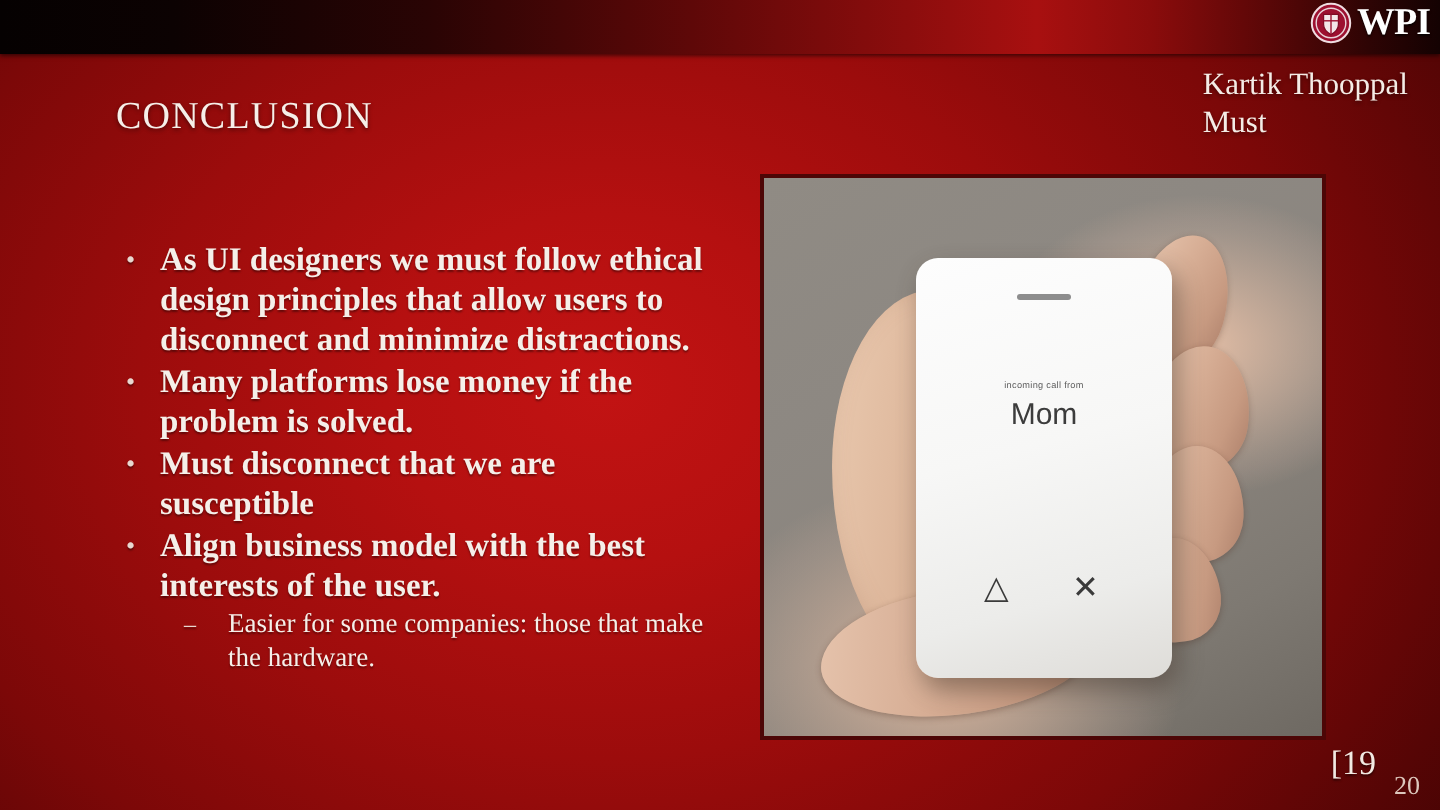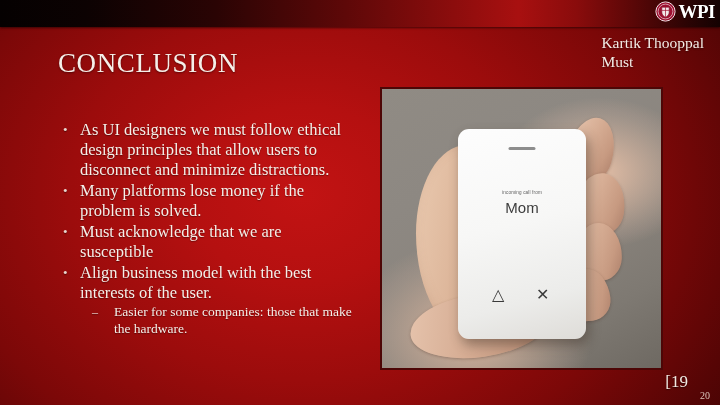--- a/index.html
+++ b/index.html
@@ -73,21 +73,21 @@
     letter-spacing: -0.5px;
     line-height: 21px;
     text-shadow: 0 1px 1px rgba(0,0,0,0.7);
   }
 
   
   #slide-title {
     position: absolute;
     left: 58px;
     top: 48px;
-    font-size: 27px;
+    font-size: 19px;
     color: #f6efe9;
     letter-spacing: 0.6px;
     text-shadow: 0 1px 2px rgba(0,0,0,0.45);
   }
   #author-block {
     position: absolute;
     right: 16px;
     top: 33px;
     text-align: left;
     font-size: 15.5px;
@@ -117,20 +117,21 @@
     line-height: 20px;
     color: #e8d8d0;
     text-align: left;
     padding-left: 5px;
     box-sizing: border-box;
   }
   .bullet-text {
     flex: 1;
     font-size: 16.5px;
     line-height: 20px;
+    font-weight: bold;
   }
   .sub-row {
     display: flex;
     align-items: flex-start;
     margin-left: 34px;
     margin-top: 1px;
   }
   .sub-mark {
     width: 22px;
     flex: 0 0 22px;
@@ -233,21 +234,21 @@
     right: 32px;
     bottom: 13px;
     font-size: 17px;
     color: #f2e9e2;
     text-shadow: 0 1px 1px rgba(0,0,0,0.5);
   }
   #slide-number {
     position: absolute;
     right: 10px;
     bottom: 4px;
-    font-size: 10px;
+    font-size: 13px;
     color: #dcc6bc;
   }
 </style>
 </head>
 <body>
 
 <div id="slide">
 
   <div id="header-bar">
     <div id="wpi-logo-group">
@@ -278,21 +279,21 @@
       <span class="bullet-text">As UI designers we must follow ethical design principles that allow users to disconnect and minimize distractions.</span>
     </div>
 
     <div class="bullet-row">
       <span class="bullet-mark">•</span>
       <span class="bullet-text">Many platforms lose money if the problem is solved.</span>
     </div>
 
     <div class="bullet-row">
       <span class="bullet-mark">•</span>
-      <span class="bullet-text">Must acknowledge that we are susceptible</span>
+      <span class="bullet-text">Must disconnect that we are susceptible</span>
     </div>
 
     <div class="bullet-row">
       <span class="bullet-mark">•</span>
       <span class="bullet-text">Align business model with the best interests of the user.</span>
     </div>
 
     <div class="sub-row">
       <span class="sub-mark">–</span>
       <span class="sub-text">Easier for some companies: those that make the hardware.</span>

